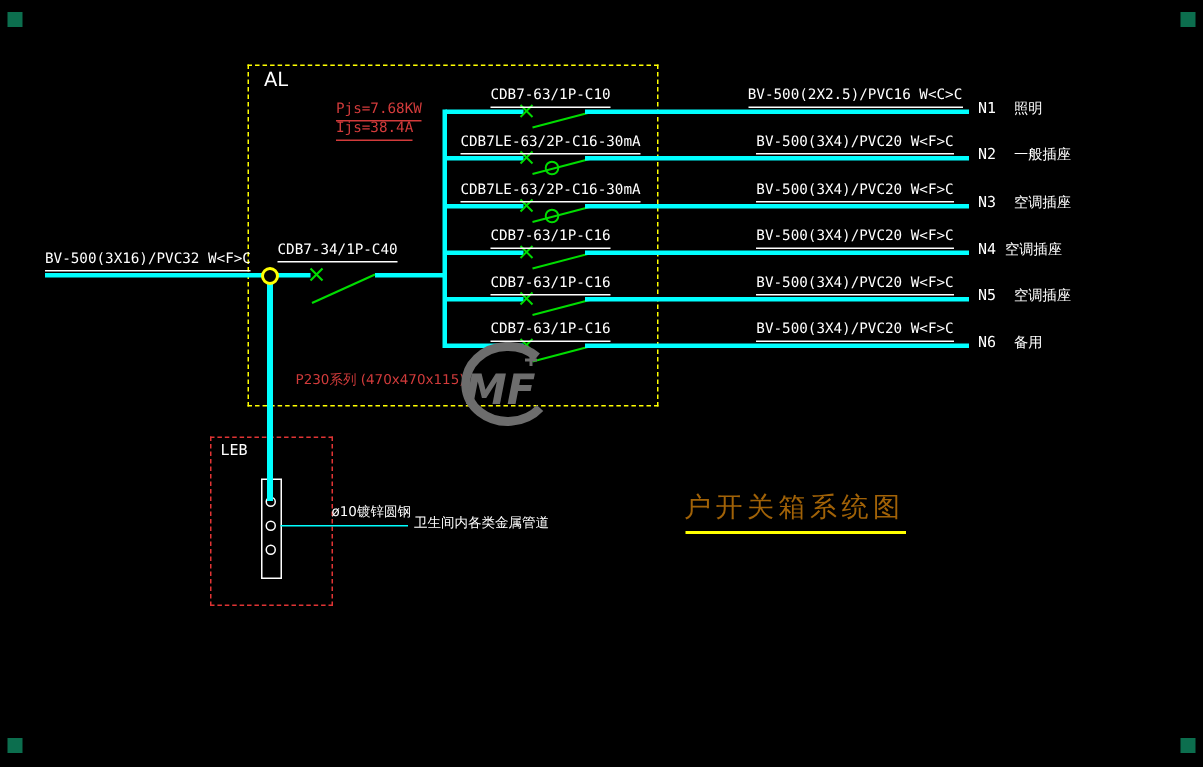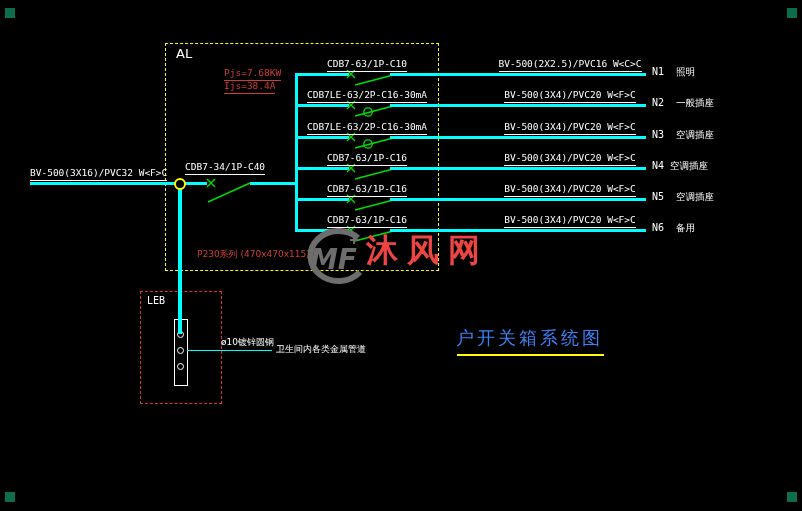--- a/index.html
+++ b/index.html
@@ -26,21 +26,21 @@
   .seg2{left:390px;top:15px;width:256px;height:3px;}
   .sw{position:absolute;left:340px;top:0;}
   .blbl{position:absolute;left:297px;top:0;width:140px;text-align:center;}
   .clbl{position:absolute;left:475px;top:0;width:190px;text-align:center;}
   .nlbl{position:absolute;left:652px;top:8px;color:#fff;font:10px "DejaVu Sans Mono", monospace;white-space:nowrap;}
   .nlbl .load{margin-left:12px;font-family:"DejaVu Sans", sans-serif;font-size:9.5px;}
   
   #junction{position:absolute;left:174px;top:178px;width:8px;height:8px;border:2px solid #ffff00;
             border-radius:50%;background:#000;z-index:3;}
   
-  #title{position:absolute;left:456px;top:326px;color:#3b82f6;
+  #title{position:absolute;left:456px;top:326px;color:#a16207;
          font:18px "DejaVu Sans", sans-serif;letter-spacing:3px;white-space:nowrap;}
   #title-rule{position:absolute;left:457px;top:354px;width:147px;height:2px;background:#ffff00;}
   
   #wm{position:absolute;left:298px;top:226px;width:230px;height:62px;color:#ef4444;}
   #wm-name{position:absolute;left:68px;top:3px;font:bold 32px "DejaVu Sans", sans-serif;letter-spacing:9px;white-space:nowrap;}
   #wm-url{position:absolute;left:69px;top:34px;font:bold 17px "Liberation Sans", sans-serif;letter-spacing:1px;white-space:nowrap;}
   
   .corner{position:absolute;width:10px;height:10px;background:#0c6e4e;}
 </style>
 </head>
@@ -168,16 +168,15 @@
   <div id="title">户开关箱系统图</div>
   <div id="title-rule"></div>
 
   <div id="wm">
     <svg width="70" height="60" style="position:absolute;left:0;top:2px">
       <path d="M60,10 A28,25 0 1,0 62,44" stroke="#6d6d6d" stroke-width="6" fill="none"></path>
       <line x1="56" y1="8" x2="56" y2="16" stroke="#6d6d6d" stroke-width="2"></line>
       <line x1="52" y1="12" x2="60" y2="12" stroke="#6d6d6d" stroke-width="2"></line>
       <text x="12" y="41" font-family="DejaVu Sans, sans-serif" font-size="28" font-weight="bold" font-style="italic" fill="#6d6d6d">MF</text>
     </svg>
-    <div id="wm-name" class="cn">沐风网</div>
   </div>
 
 </div>
 
 </body></html>

